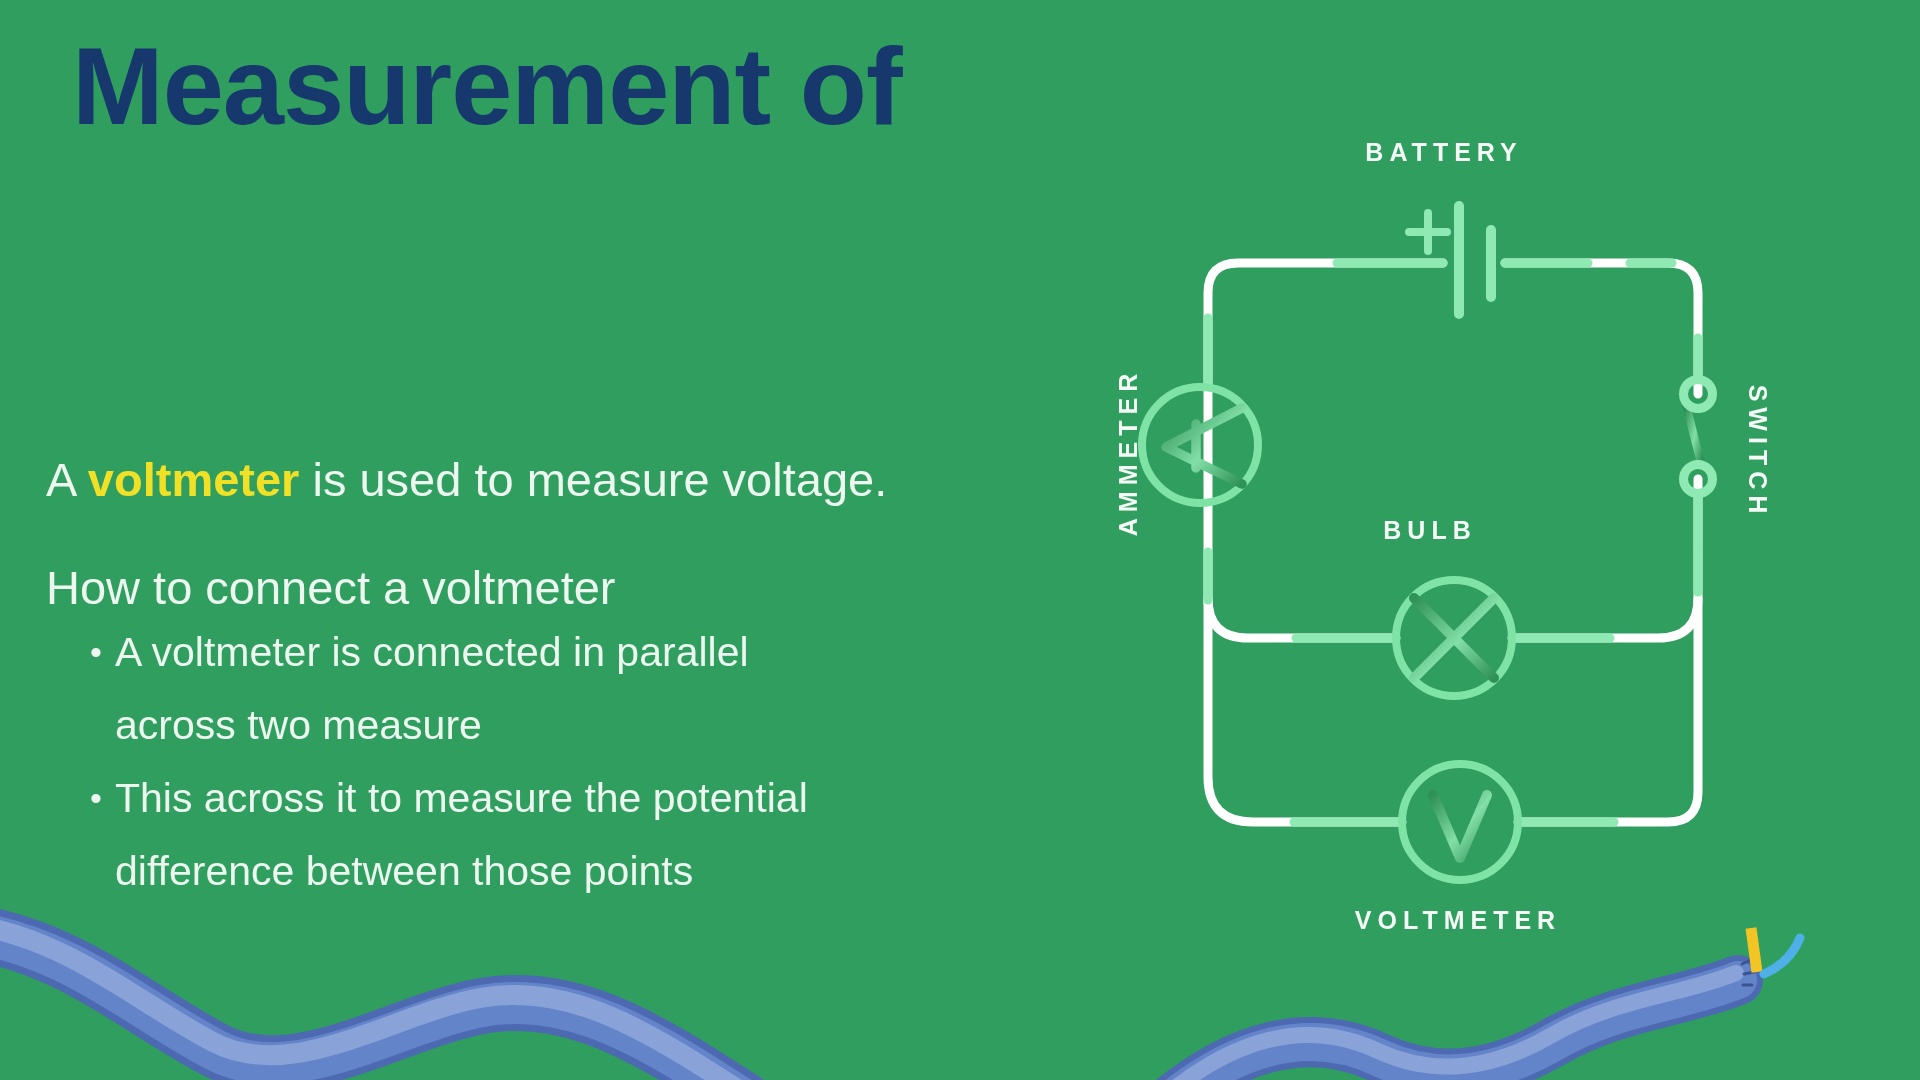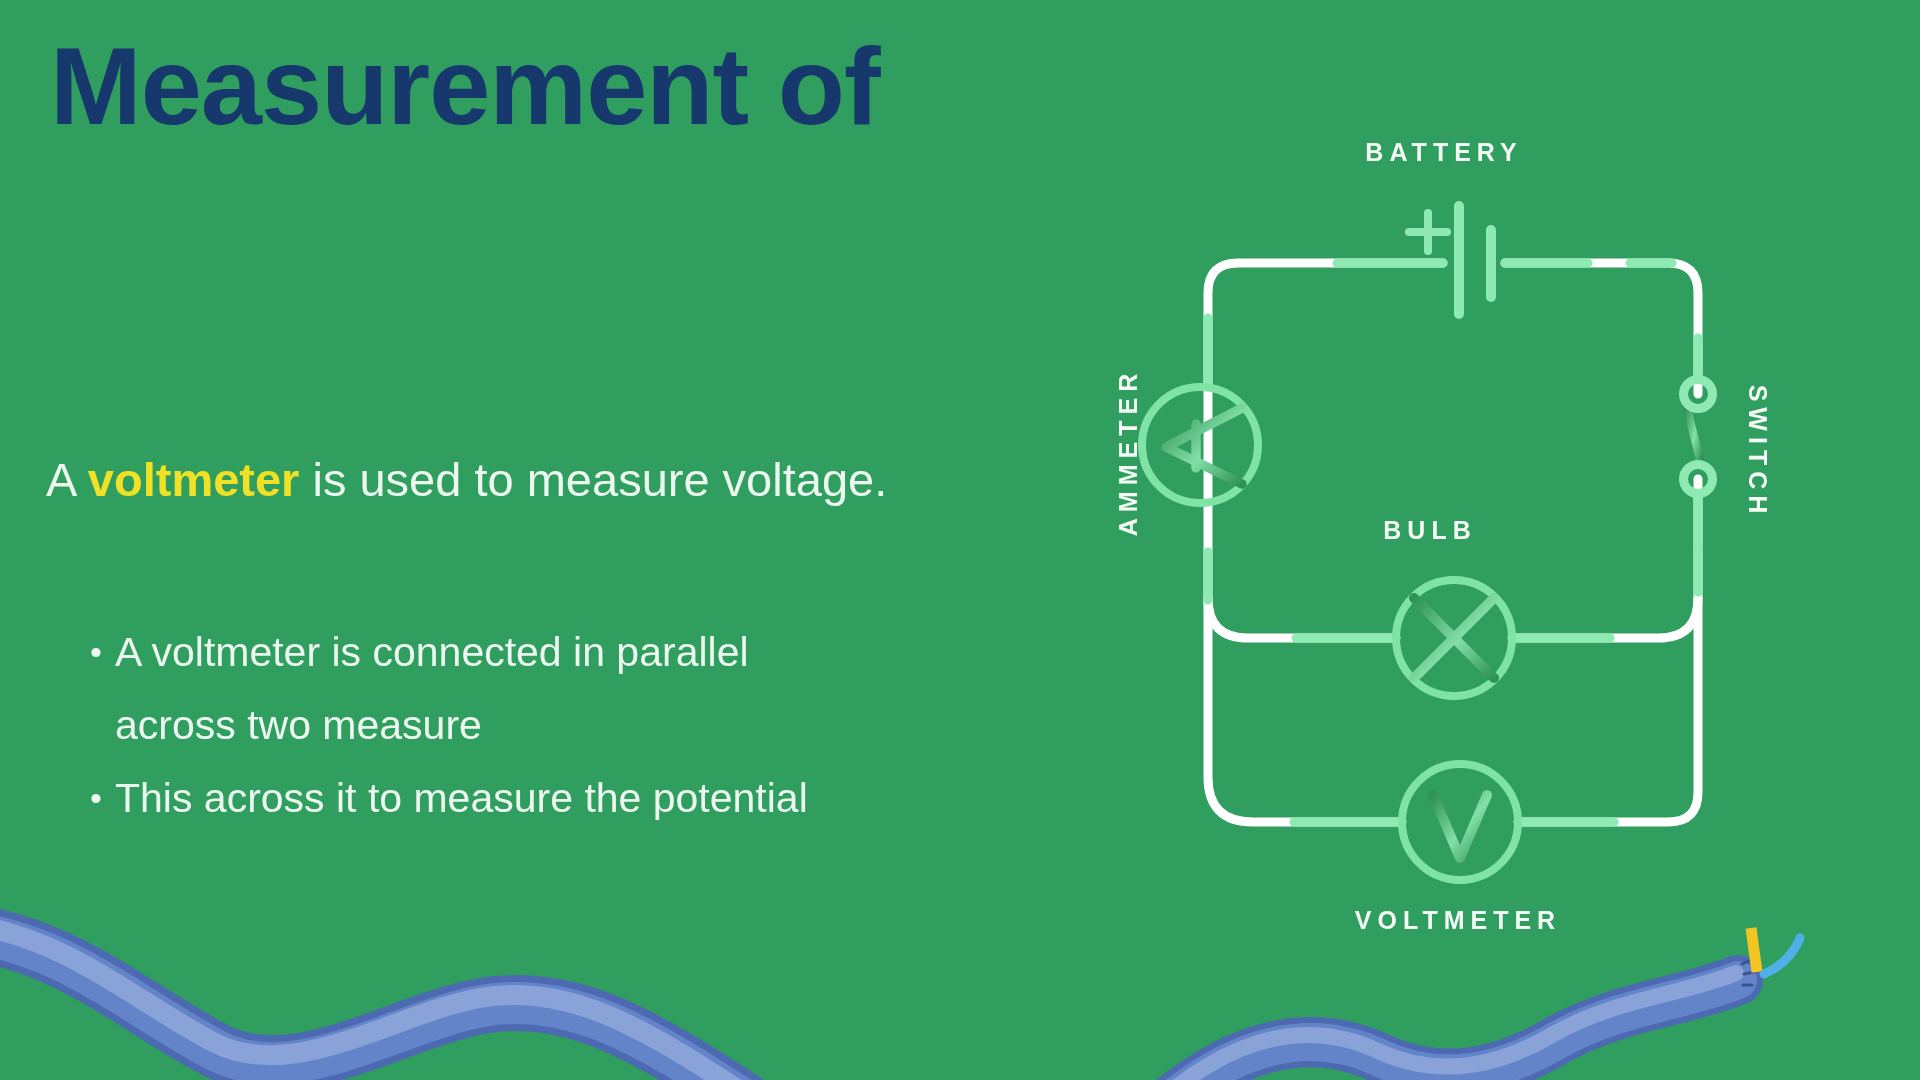--- a/index.html
+++ b/index.html
@@ -9,21 +9,21 @@
     --cable-dark:#4c69b2; --cable-mid:#6484ca; --cable-light:#8da6da;
     --strand-yellow:#f2c525; --strand-blue:#4fb0e8; --label-white:#f4fbf6;
   }
   *{margin:0;padding:0;box-sizing:border-box}
   html,body{width:1920px;height:1080px;overflow:hidden}
   body{font-family:"Liberation Sans",sans-serif;}
   .slide{position:absolute;inset:0;width:1920px;height:1080px;background:var(--bg);overflow:hidden}
 
   .title{position:absolute;left:50px;top:18px;color:var(--title);
     font-size:110px;font-weight:800;line-height:136px;letter-spacing:-1px}
-  .title .l1{display:block;}
+  .title .l1{display:block;margin-left:22px}
   .title .l2{display:block}
 
   .body-copy{position:absolute;left:46px;color:var(--body-text);font-size:47px;font-weight:400}
   .intro{top:452px}
   .intro .hl{color:var(--highlight-yellow);font-weight:700}
   .subhead{top:560px}
   .bullets{position:absolute;left:46px;top:616px;color:var(--body-text);font-size:41px}
   .bullet-item{position:relative;padding-left:69px}
   .bullet-item .dot{position:absolute;left:44px;top:0;line-height:73px;font-size:34px}
   .bullet-item .bl{line-height:73px;white-space:nowrap}
@@ -52,30 +52,32 @@
 <body>
 
 <div class="slide">
 
   <h1 class="title">
     <span class="l1">Measurement of</span>
   </h1>
 
   <p class="body-copy intro"><span>A </span><span class="hl">voltmeter</span><span> is used to measure voltage.</span></p>
 
+  <p class="body-copy subhead">How to connect a voltmeter</p>
 
   <div class="bullets">
     <div class="bullet-item">
       <span class="dot">•</span>
       <div class="bl">A voltmeter is connected in parallel</div>
       <div class="bl">across two measure</div>
     </div>
     <div class="bullet-item">
       <span class="dot">•</span>
       <div class="bl">This across it to measure the potential</div>
+      <div class="bl">difference between those points</div>
     </div>
   </div>
 
   <svg class="diagram" viewBox="0 0 1920 1080" aria-hidden="true">
     <defs>
       <linearGradient id="glyphGrad" x1="0" y1="0" x2="1" y2="1">
         <stop class="stop-d" offset="0"></stop>
         <stop class="stop-l" offset="0.55"></stop>
         <stop class="stop-d" offset="1"></stop>
       </linearGradient>

